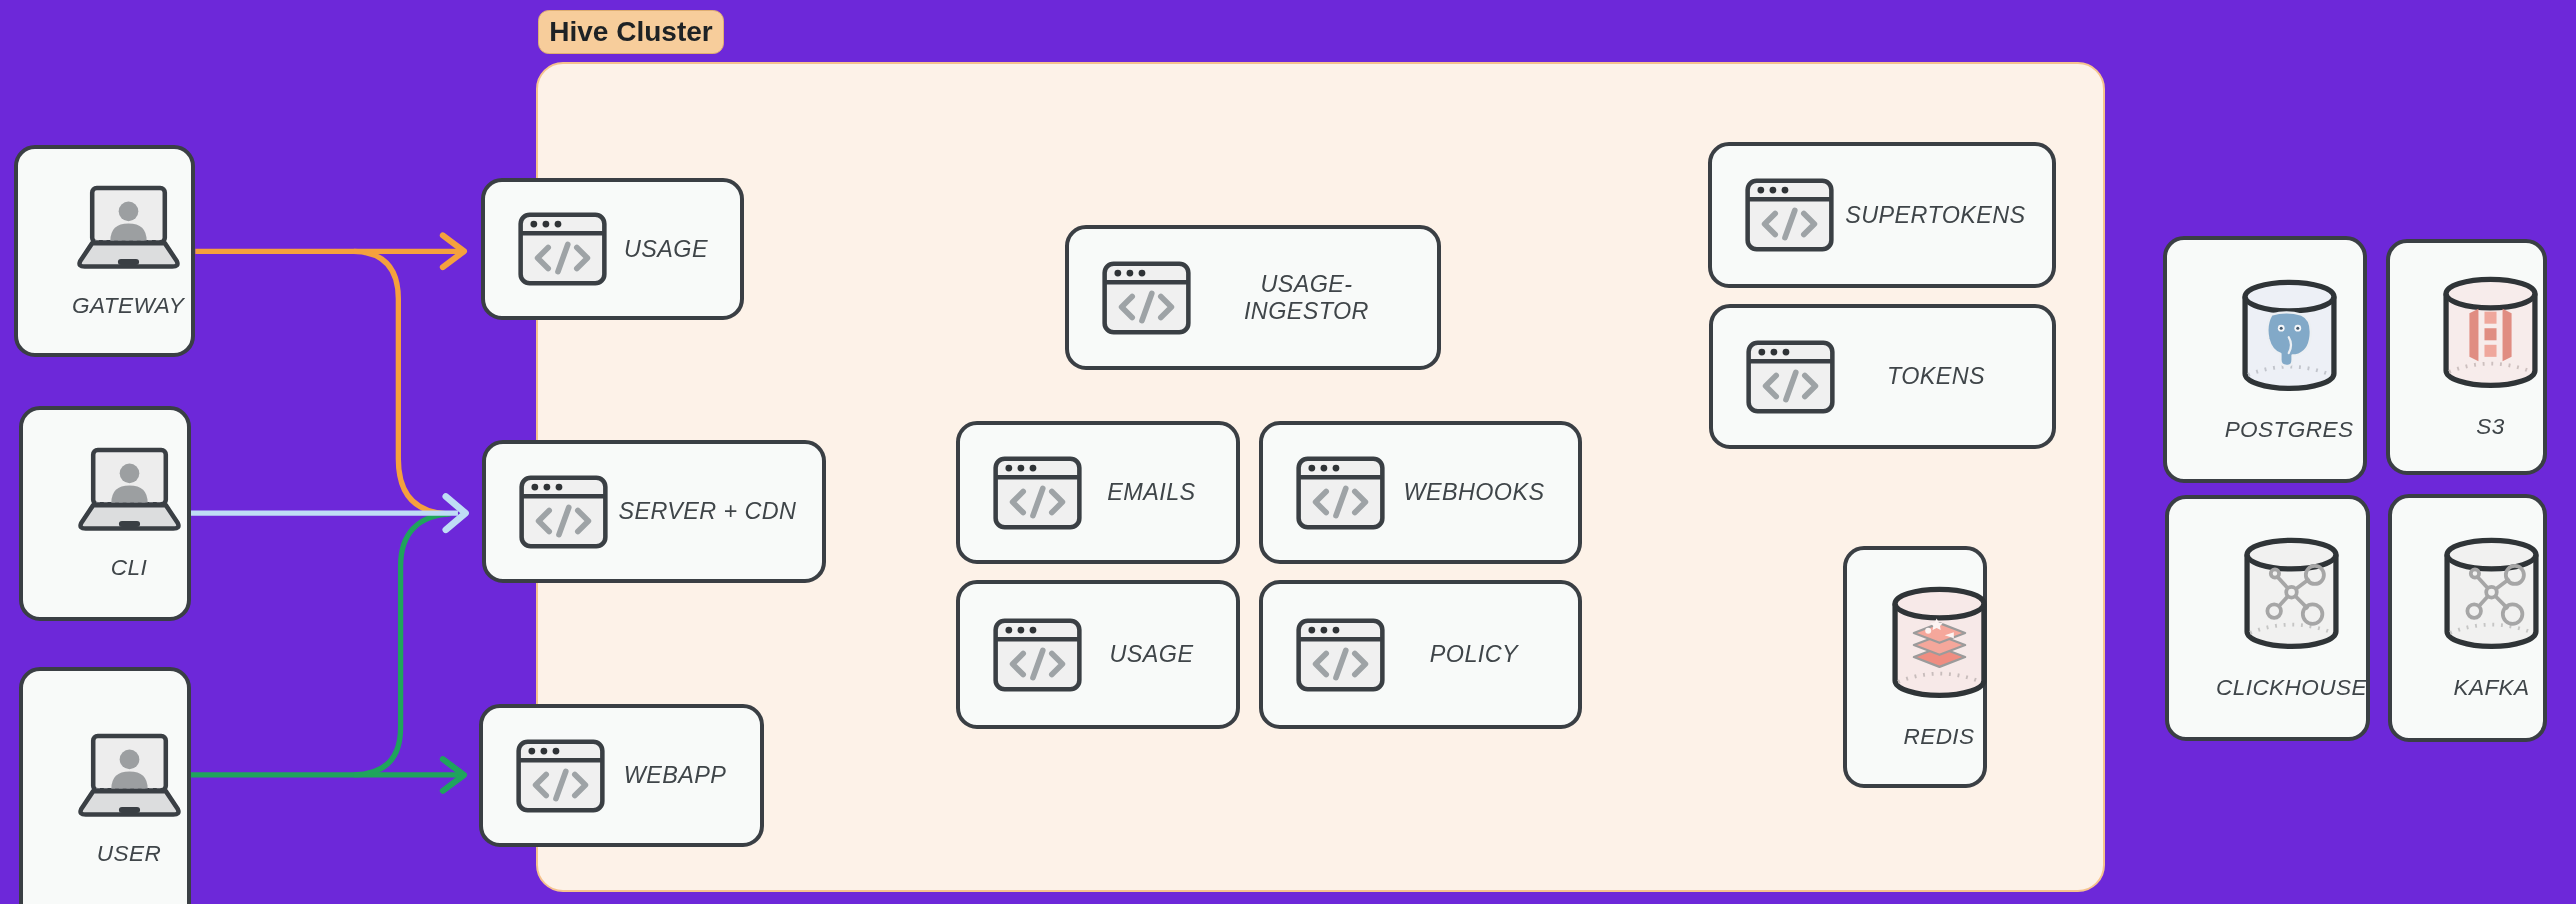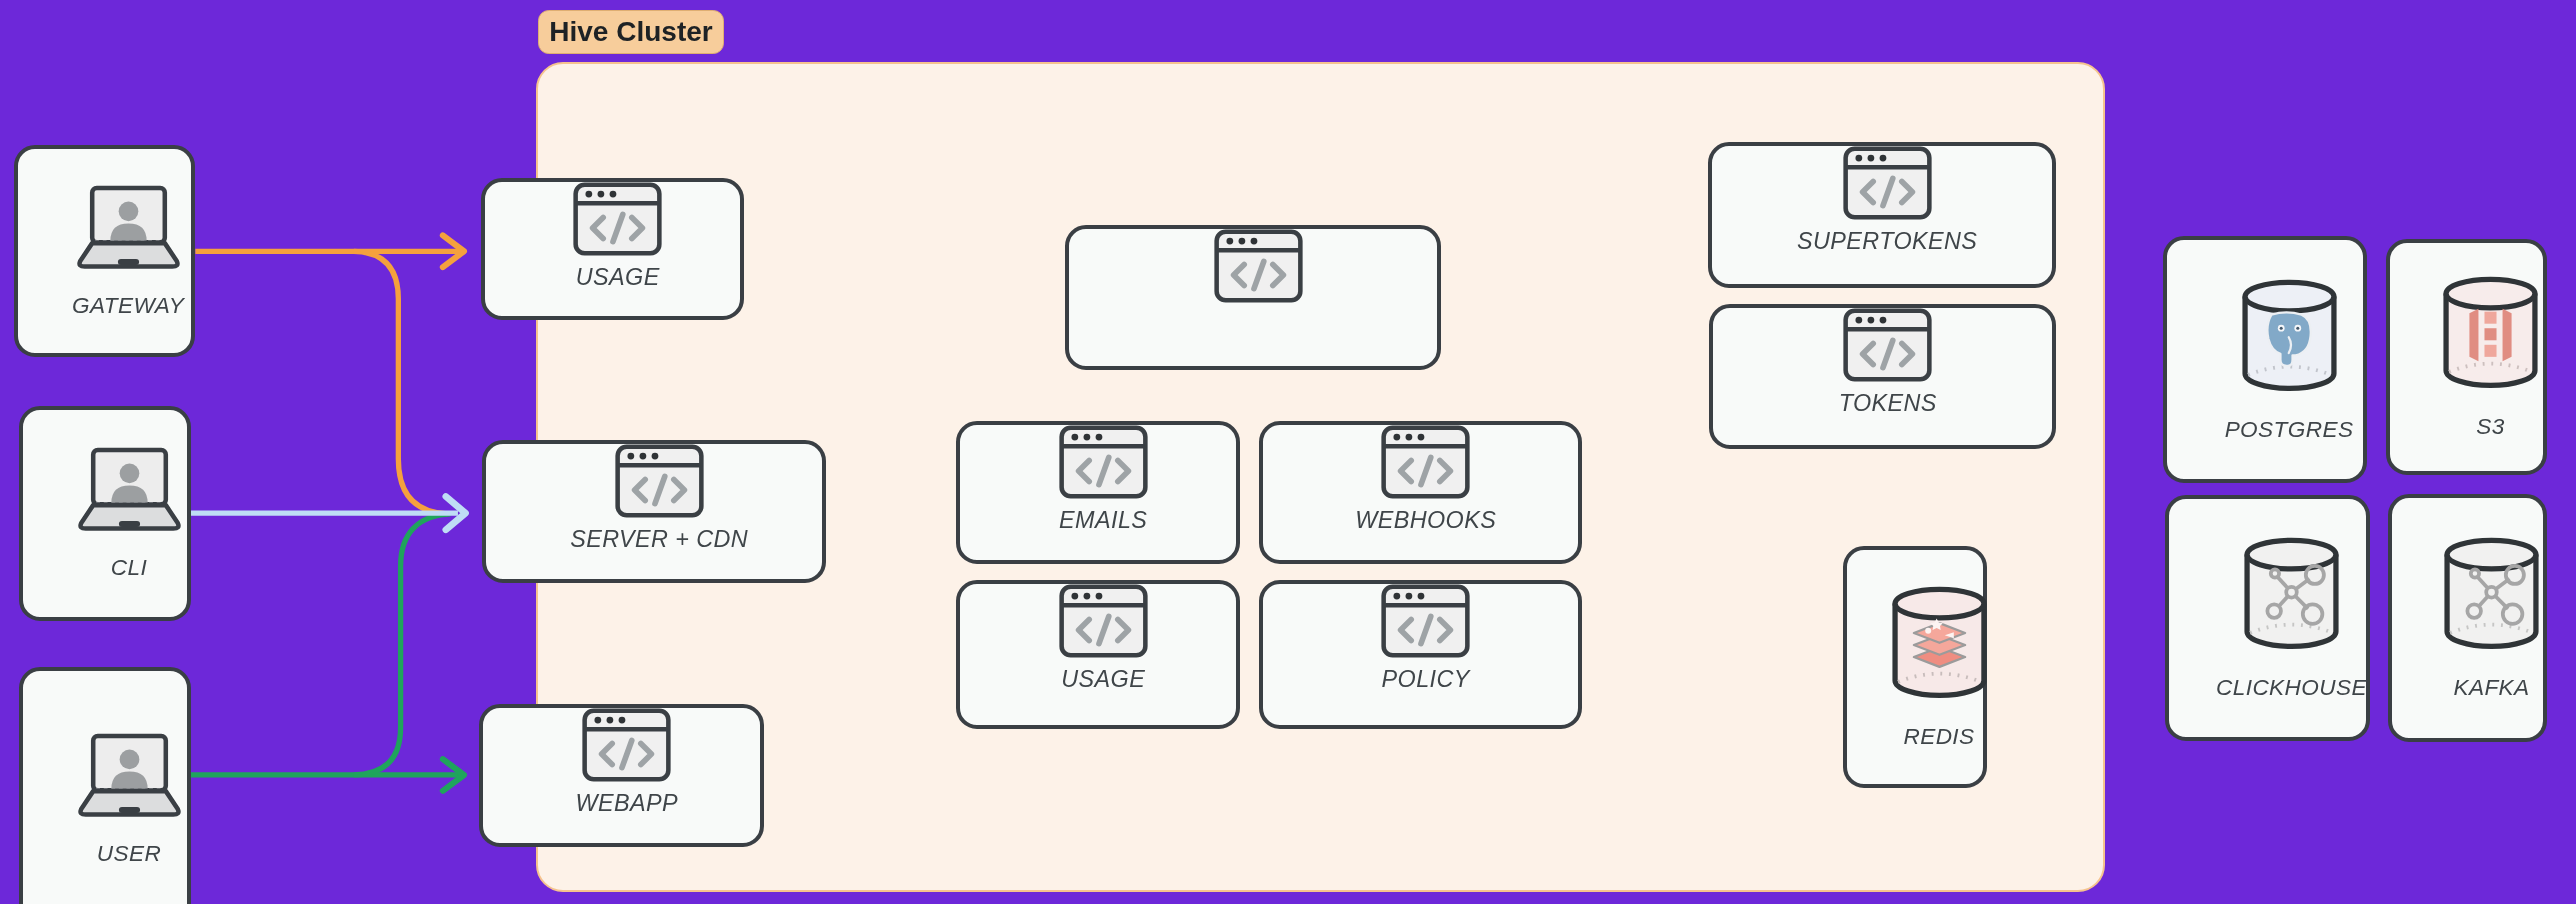--- a/index.html
+++ b/index.html
@@ -7,21 +7,21 @@
           font-family:"Liberation Sans", sans-serif;}
   .cluster{position:absolute;left:536px;top:62px;width:1569px;height:830px;
            background:#FDF2E8;border:2.3px solid #F5C38E;border-radius:27px;box-sizing:border-box;}
   .pill{position:absolute;left:538px;top:9.8px;width:186px;height:44px;background:#F7CD9B;
         border:1.5px solid #DFAE72;border-radius:10.6px;box-sizing:border-box;
         display:flex;align-items:center;justify-content:center;
         font-size:28px;font-weight:600;color:#1E2225;}
   .card{position:absolute;background:#F8FAF9;border:4.5px solid #3A3F44;border-radius:21px;
         box-sizing:border-box;padding-left:48px;}
   .actor,.store{display:flex;flex-direction:column;align-items:center;justify-content:center;gap:21px;}
-  .service{display:flex;flex-direction:column;align-items:center;padding:0 22.6px 0 33px;gap:7.5px;}
+  .service{display:flex;flex-direction:row;align-items:center;padding:0 22.6px 0 33px;gap:7.5px;}
   .nlabel{font-size:22.6px;font-style:italic;font-weight:500;color:#3F4549;letter-spacing:0.4px;}
   .slabel{flex:1;text-align:center;font-size:23.4px;font-style:italic;font-weight:500;
           color:#3F4549;letter-spacing:0.4px;}
   svg.icon{flex:none;display:block;}
   .arrows{position:absolute;left:0;top:0;pointer-events:none;}
 </style>
 </head>
 <body>
 
 <svg width="0" height="0" style="position:absolute">
@@ -165,20 +165,21 @@
   <div class="card service" style="left:479px;top:704px;width:285px;height:143px">
     <svg class="icon" width="89" height="74" viewBox="0 0 118 98">
         <use href="#sym-codewin"></use>
       </svg>
     <div class="slabel">WEBAPP</div>
   </div>
   <div class="card service" style="left:1065px;top:225px;width:376px;height:145px">
     <svg class="icon" width="89" height="74" viewBox="0 0 118 98">
         <use href="#sym-codewin"></use>
       </svg>
+    <div class="slabel">USAGE-INGESTOR</div>
   </div>
   <div class="card service" style="left:956px;top:421px;width:284px;height:143px">
     <svg class="icon" width="89" height="74" viewBox="0 0 118 98">
         <use href="#sym-codewin"></use>
       </svg>
     <div class="slabel">EMAILS</div>
   </div>
   <div class="card service" style="left:1259px;top:421px;width:323px;height:143px">
     <svg class="icon" width="89" height="74" viewBox="0 0 118 98">
         <use href="#sym-codewin"></use>

